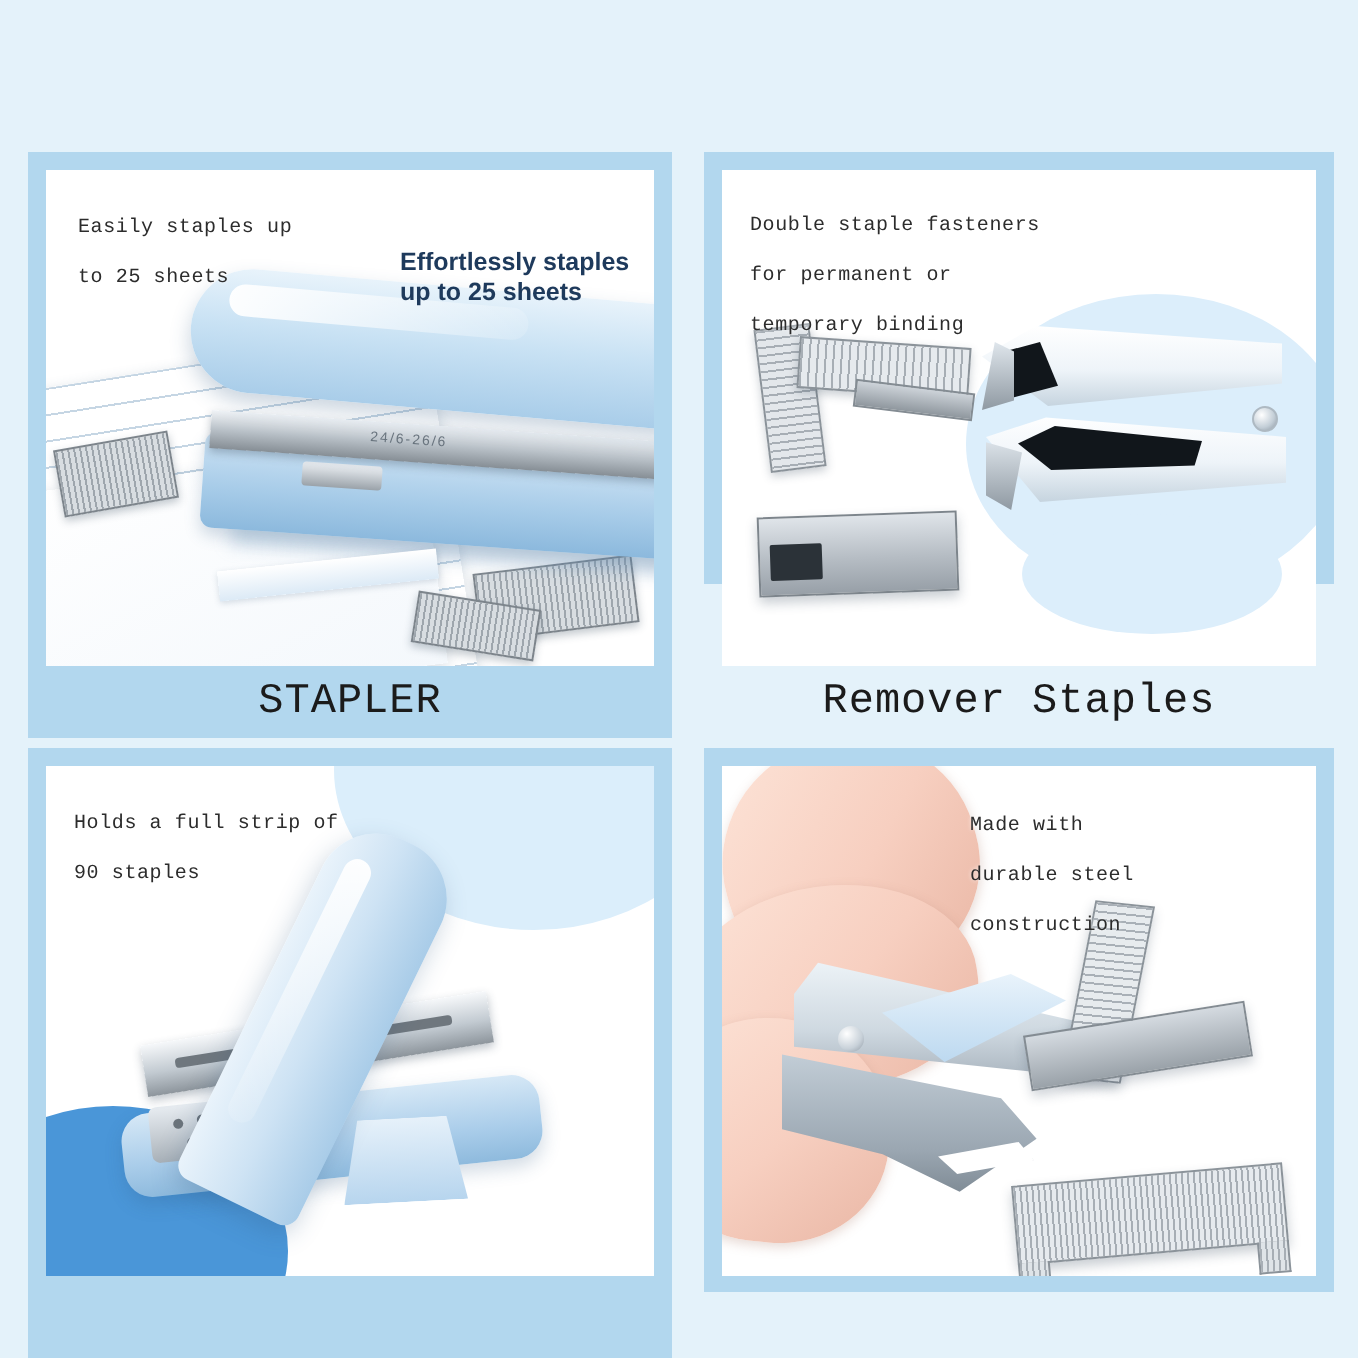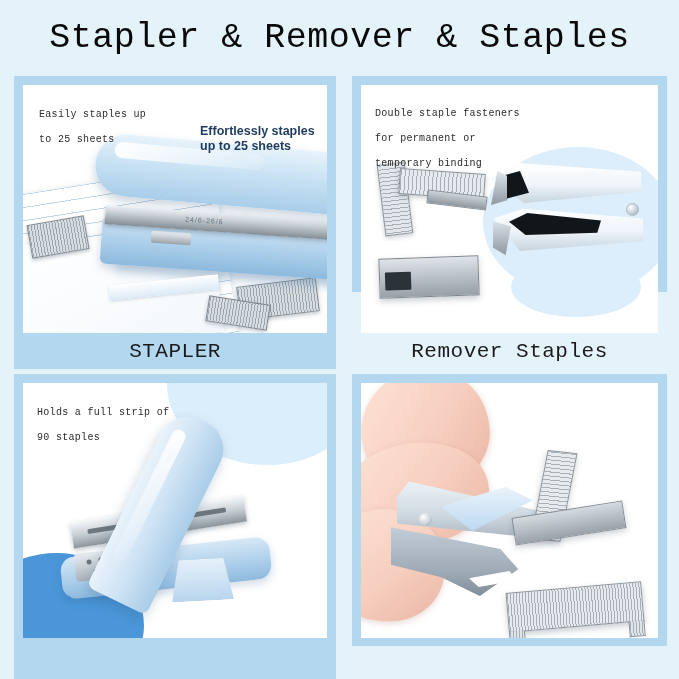--- a/index.html
+++ b/index.html
@@ -488,21 +488,20 @@
     border: 1px solid #8b939a;
     border-top: none;
   }
   .br-staple-row-leg.right { left: auto; right: -1px; }
 </style>
 </head>
 <body>
 
 <div id="page">
 
-  <div class="page-title">Stapler &amp; Remover &amp; Staples</div>
 
   <div class="grid">
 
     <div class="panel panel-tl">
       <div class="panel-media">
         <div class="scene">
 
           <div class="notepad"></div>
           <div class="sheet-plain"></div>
 
@@ -613,18 +612,21 @@
           </div>
 
           <div class="br-staple-up"></div>
           <div class="br-staple-flat"></div>
           <div class="br-staple-row">
             <div class="br-staple-row-leg"></div>
             <div class="br-staple-row-leg right"></div>
           </div>
         </div>
 
+        <div class="overlay-text ov-br">Made with
+durable steel
+construction</div>
       </div>
       <div class="panel-caption"></div>
     </div>
 
   </div>
 </div>
 
 </body></html>

